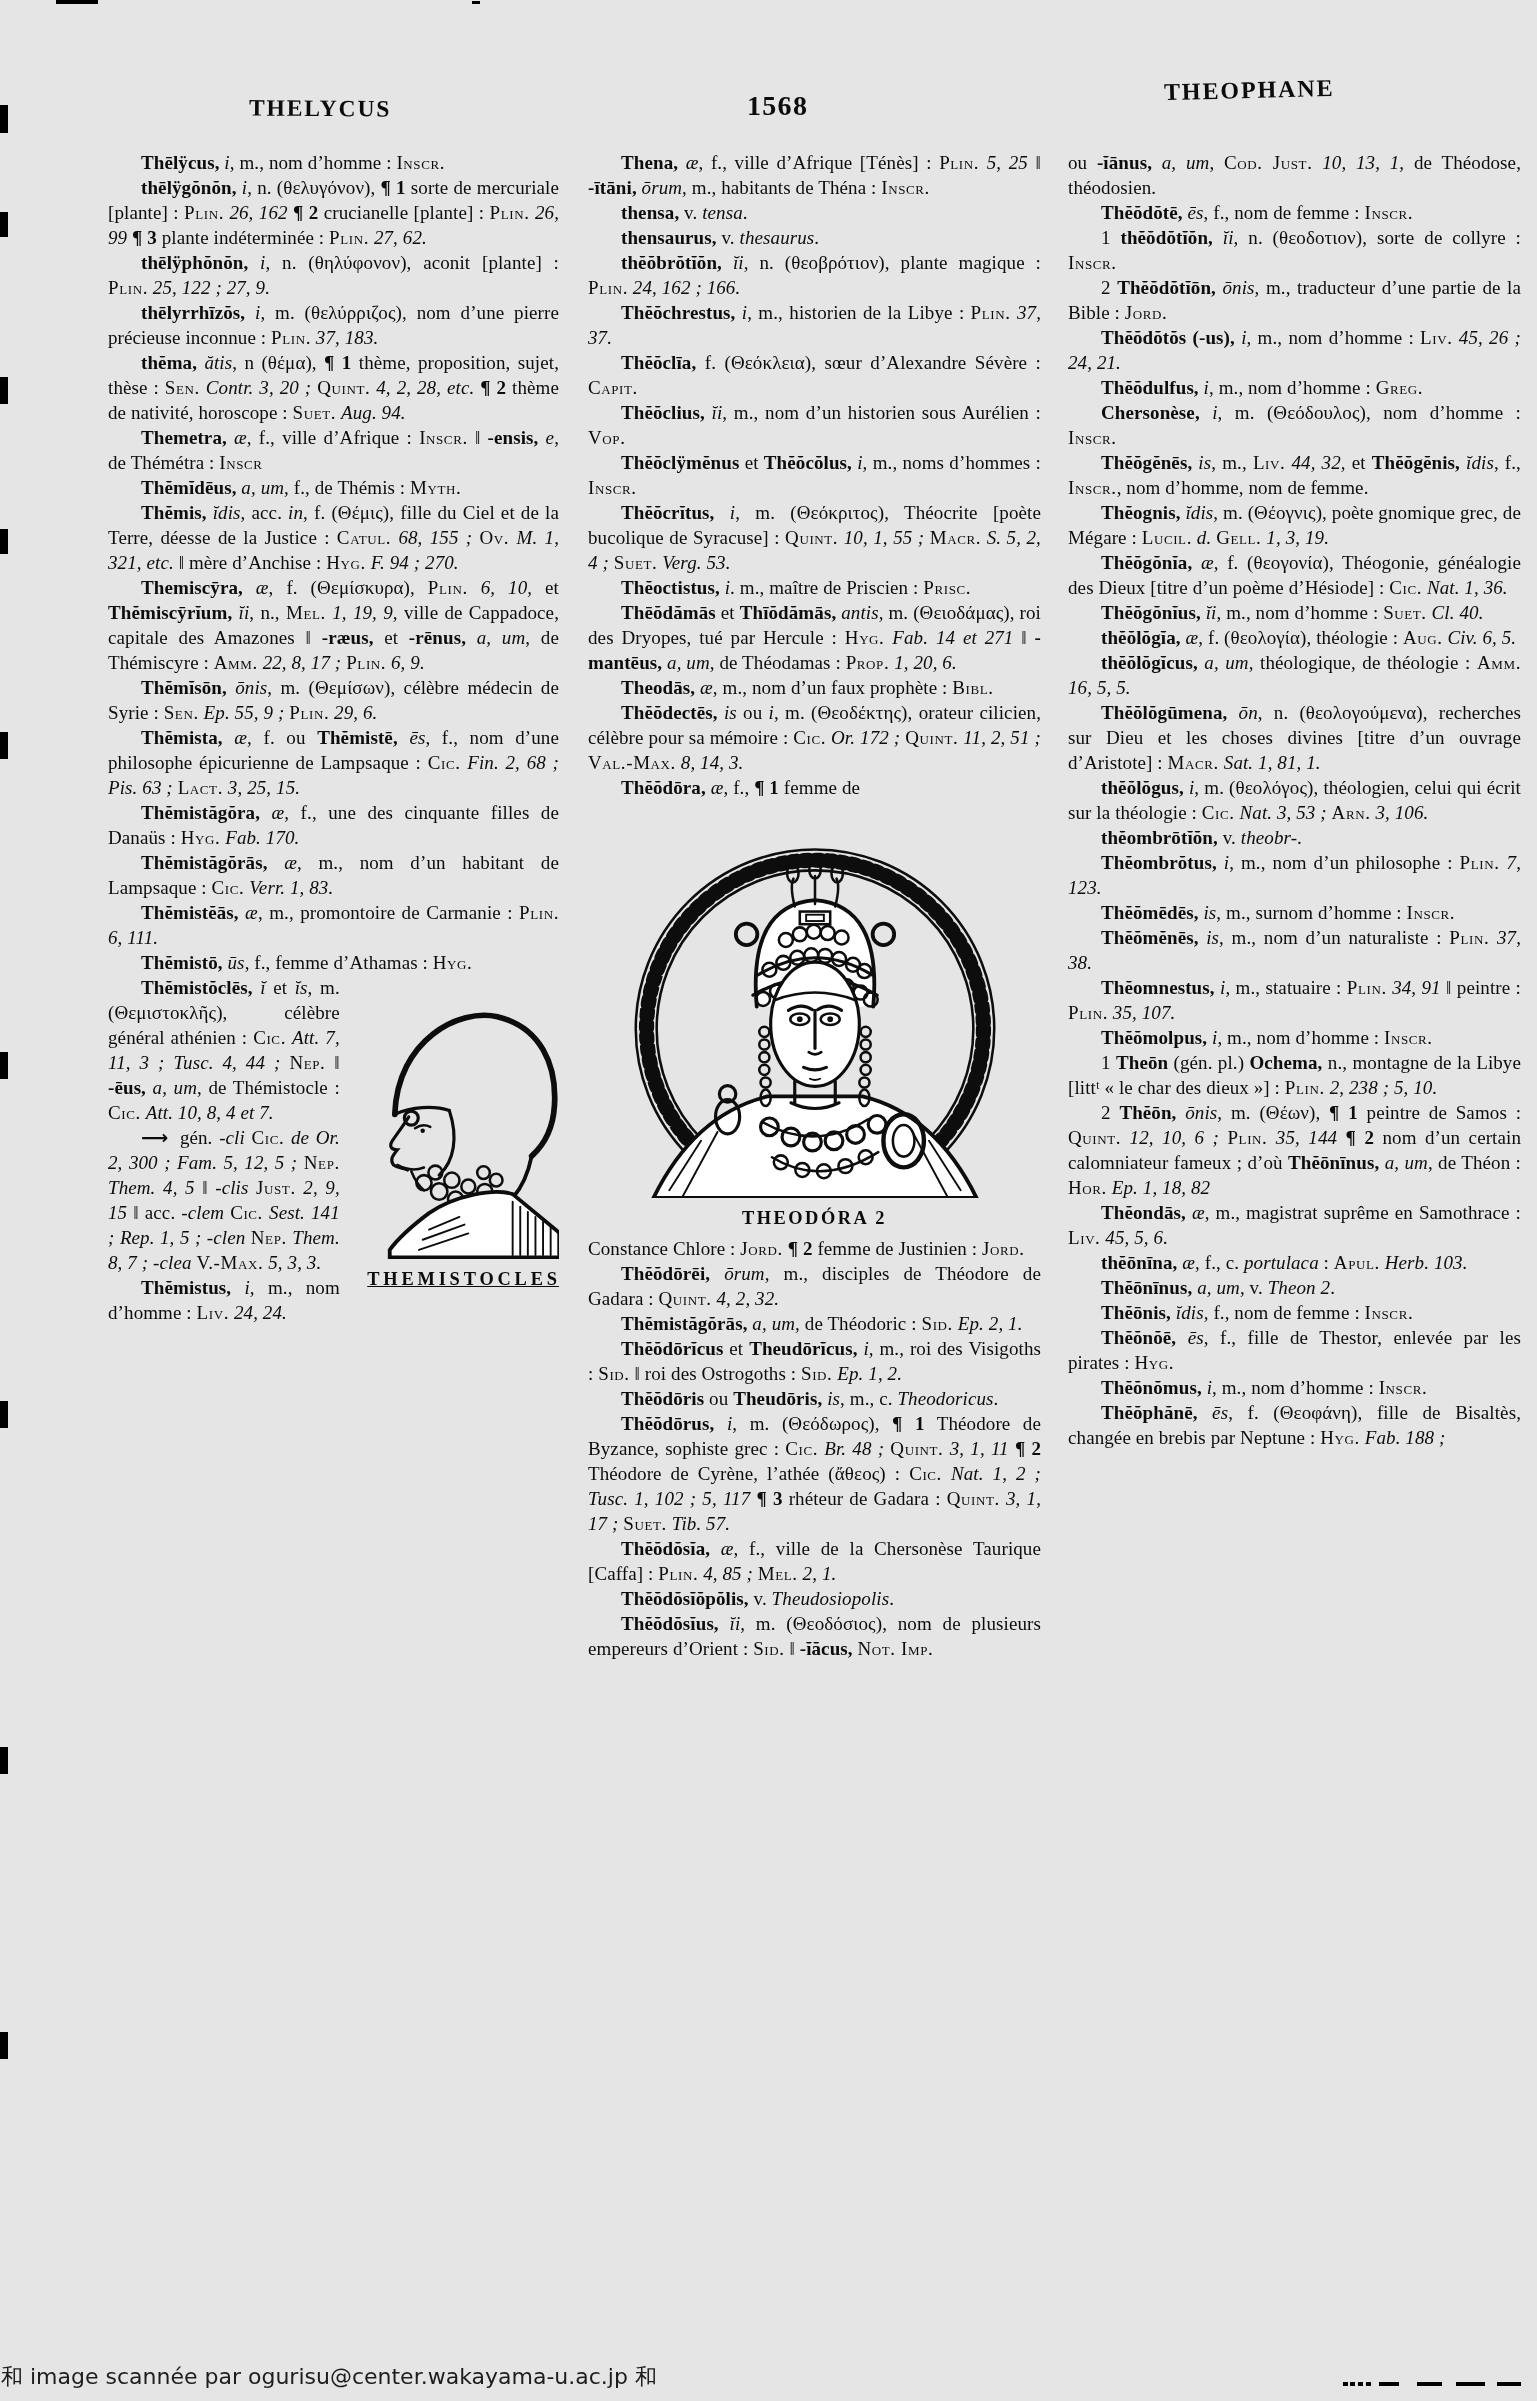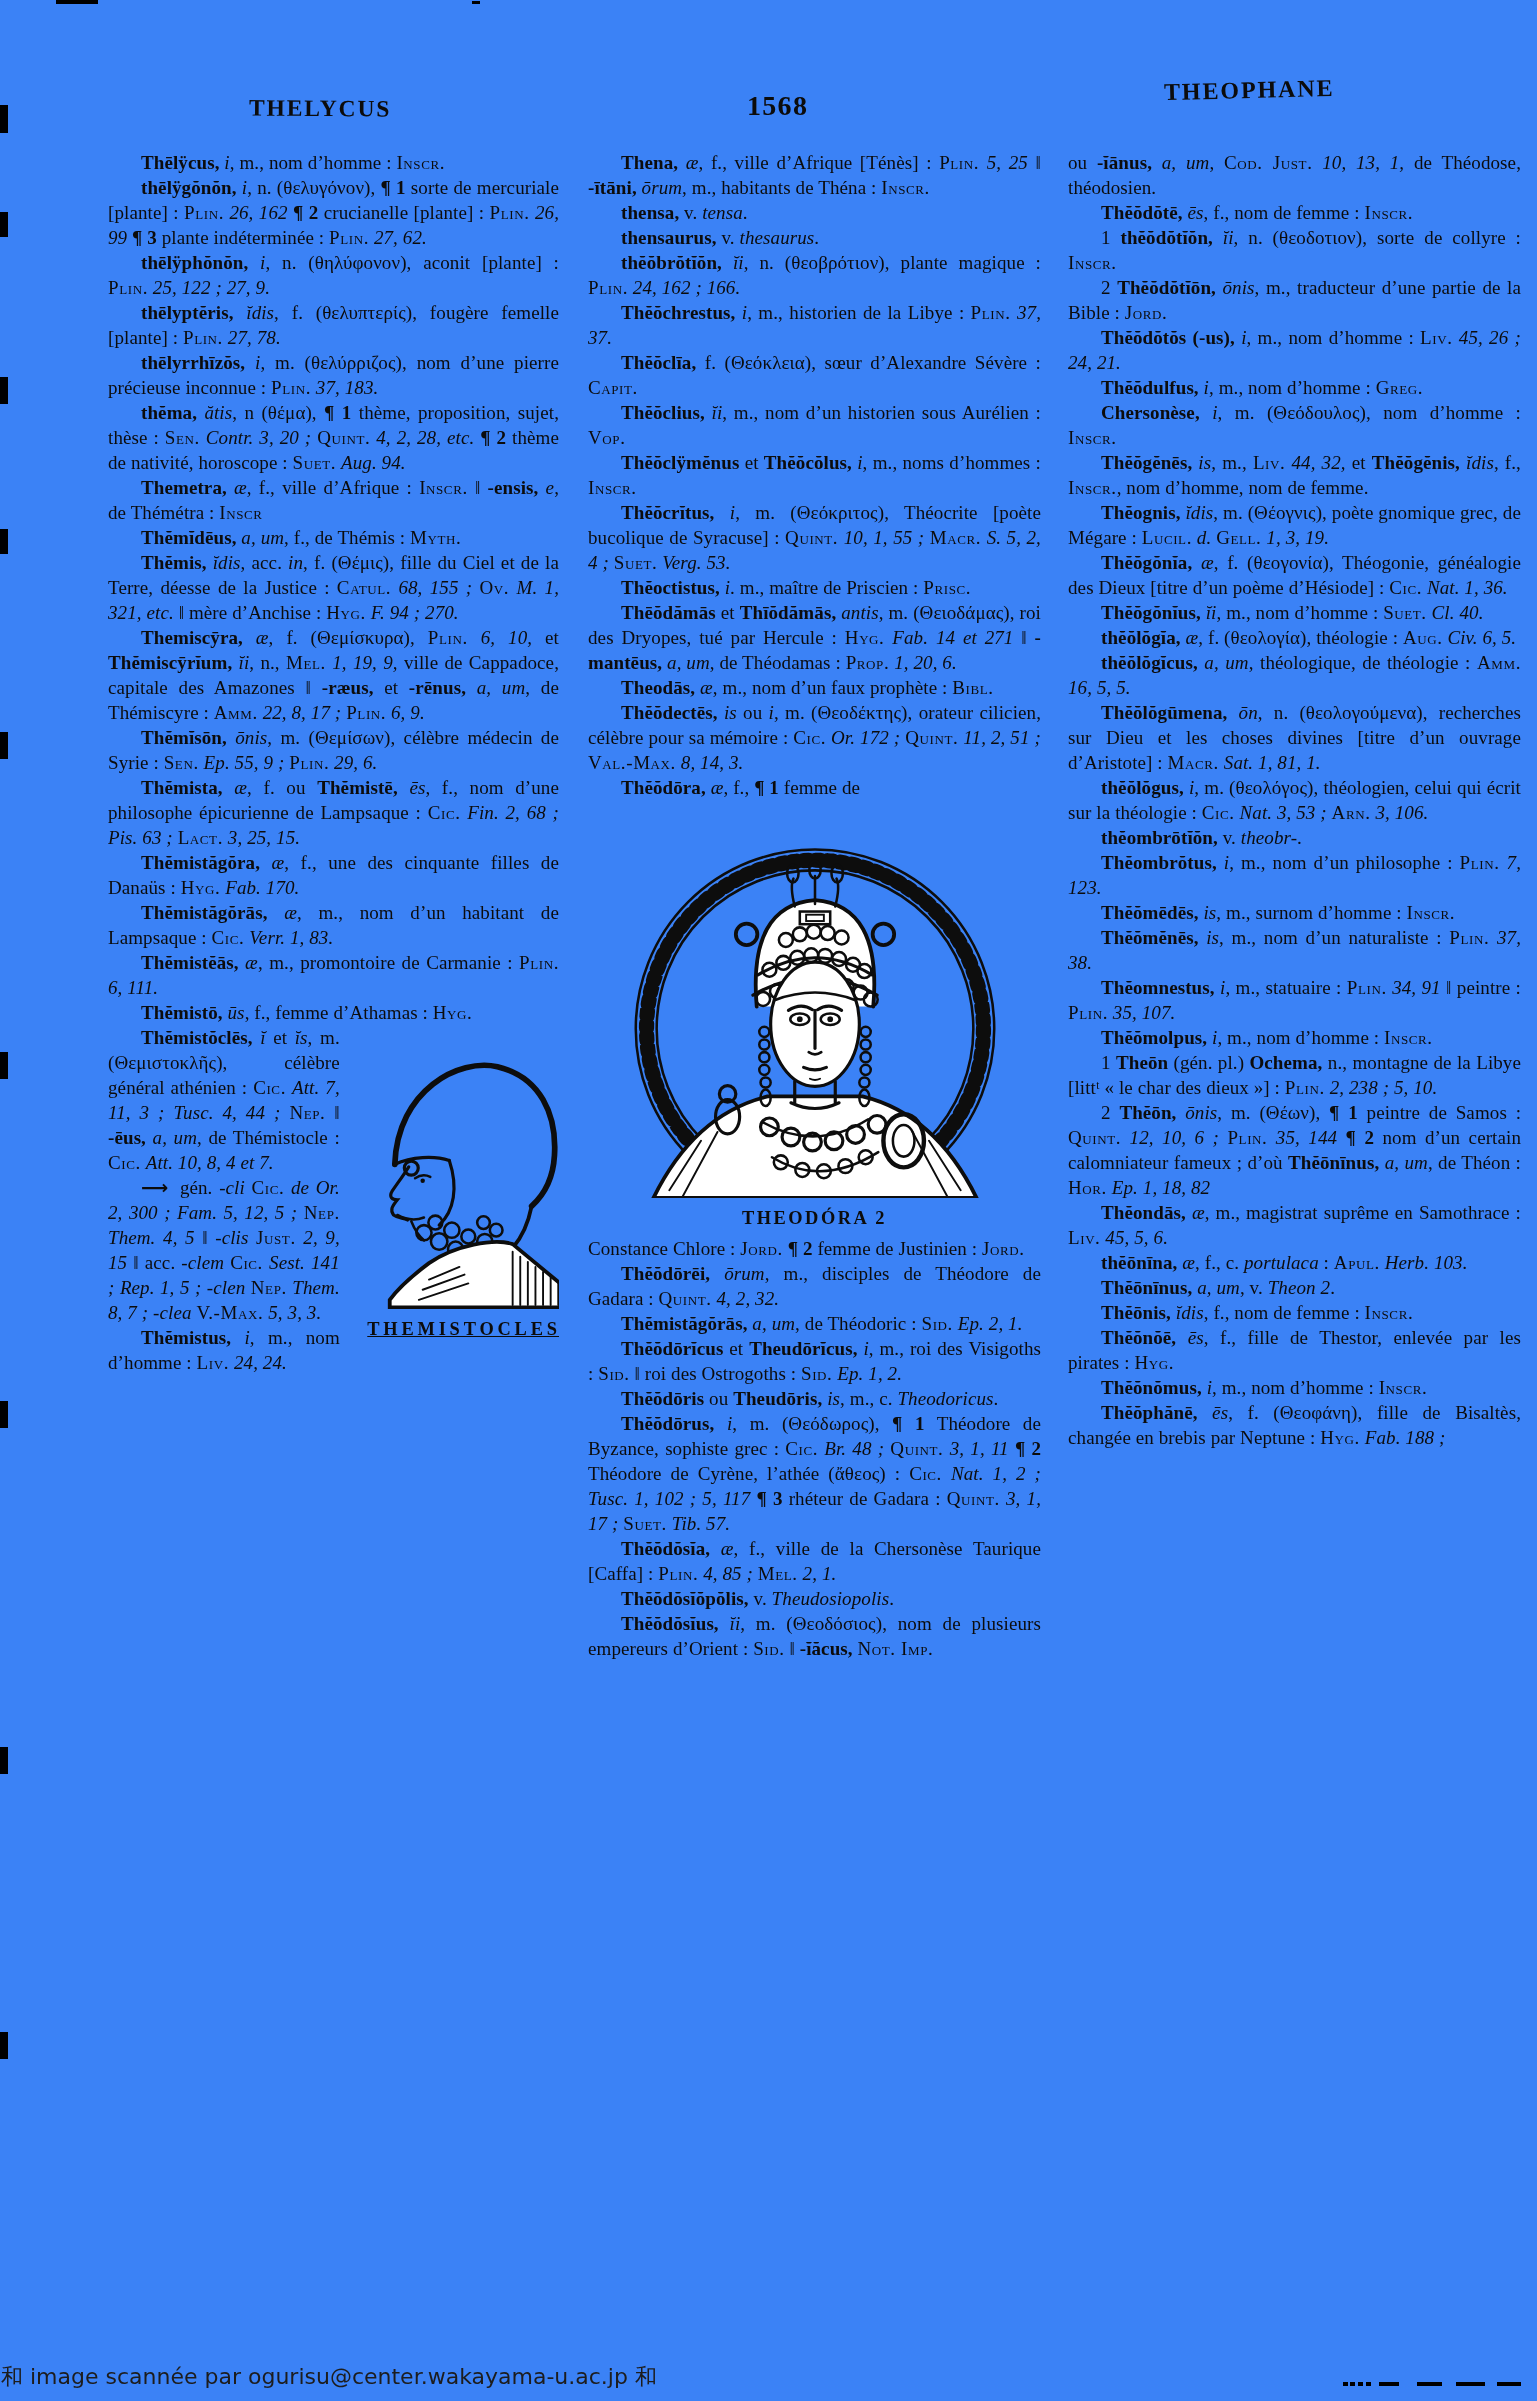--- a/index.html
+++ b/index.html
@@ -1,16 +1,16 @@
 <!DOCTYPE html>
 <html style="font-size:10px"><head>
 <meta charset="utf-8">
 <style>
   html,body{margin:0;padding:0;background:#ffffff;}
-  .sheet{position:relative;width:1537px;height:2401px;background:#3b82f6;overflow:hidden;
+  .sheet{position:relative;width:1537px;height:2401px;background:#e5e5e5;overflow:hidden;
          font-family:"Liberation Serif","DejaVu Serif","DejaVu Sans",serif;color:#0c0c0c;}
   .hdr{position:absolute;font-weight:bold;white-space:nowrap;}
   .hdr-left{left:249px;top:95px;font-size:23.5px;letter-spacing:1.9px;transform:rotate(.4deg);}
   .hdr-center{left:747px;top:90px;font-size:28px;letter-spacing:1.3px;}
   .hdr-right{left:1164px;top:77px;font-size:24px;letter-spacing:1.9px;transform:rotate(-1.4deg);}
   .col{position:absolute;top:150px;height:2206px;overflow:hidden;font-size:19px;line-height:25px;
        text-align:justify;letter-spacing:0.1px;}
   .col-0{left:108px;width:451px;}
   .col-1{left:588px;width:453px;}
   .col-2{left:1068px;width:453px;}
@@ -47,21 +47,20 @@
   <div class="tick" style="left:0;top:2032px;width:7.6px;height:27px;"></div>
 
   <span class="hdr hdr-left">THELYCUS</span>
   <span class="hdr hdr-center">1568</span>
   <span class="hdr hdr-right">THEOPHANE</span>
 
   <div class="col col-0">
       <p class="entry"><b>Thēlÿcus,</b> <i>i</i>, m., nom d’homme : <span class="sc">Inscr.</span></p>
       <p class="entry"><b>thēlÿgŏnŏn,</b> <i>i</i>, n. (θελυγόνον), <b>¶ 1</b> sorte de mercuriale [plante] : <span class="sc">Plin.</span> <i>26, 162</i> <b>¶ 2</b> crucianelle [plante] : <span class="sc">Plin.</span> <i>26, 99</i> <b>¶ 3</b> plante indéterminée : <span class="sc">Plin.</span> <i>27, 62.</i></p>
       <p class="entry"><b>thēlÿphŏnŏn,</b> <i>i</i>, n. (θηλύφονον), aconit [plante] : <span class="sc">Plin.</span> <i>25, 122 ; 27, 9.</i></p>
-      <p class="entry"><b>thēlyptĕris,</b> <i>ĭdis</i>, f. (θελυπτερίς), fougère femelle [plante] : <span class="sc">Plin.</span> <i>27, 78.</i></p>
       <p class="entry"><b>thēlyrrhīzŏs,</b> <i>i</i>, m. (θελύρριζος), nom d’une pierre précieuse inconnue : <span class="sc">Plin.</span> <i>37, 183.</i></p>
       <p class="entry"><b>thĕma,</b> <i>ătis</i>, n (θέμα), <b>¶ 1</b> thème, proposition, sujet, thèse : <span class="sc">Sen.</span> <i>Contr. 3, 20 ;</i> <span class="sc">Quint.</span> <i>4, 2, 28, etc.</i> <b>¶ 2</b> thème de nativité, horoscope : <span class="sc">Suet.</span> <i>Aug. 94.</i></p>
       <p class="entry"><b>Themetra,</b> <i>æ</i>, f., ville d’Afrique : <span class="sc">Inscr.</span> ‖ <b>-ensis,</b> <i>e</i>, de Thémétra : <span class="sc">Inscr</span></p>
       <p class="entry"><b>Thĕmĭdēus,</b> <i>a, um</i>, f., de Thémis : <span class="sc">Myth.</span></p>
       <p class="entry"><b>Thĕmis,</b> <i>ĭdis</i>, acc. <i>in</i>, f. (Θέμις), fille du Ciel et de la Terre, déesse de la Justice : <span class="sc">Catul.</span> <i>68, 155 ;</i> <span class="sc">Ov.</span> <i>M. 1, 321, etc.</i> ‖ mère d’Anchise : <span class="sc">Hyg.</span> <i>F. 94 ; 270.</i></p>
       <p class="entry"><b>Themiscȳra,</b> <i>æ</i>, f. (Θεμίσκυρα), <span class="sc">Plin.</span> <i>6, 10,</i> et <b>Thĕmiscȳrĭum,</b> <i>ĭi</i>, n., <span class="sc">Mel.</span> <i>1, 19, 9,</i> ville de Cappadoce, capitale des Amazones ‖ <b>-ræus,</b> et <b>-rēnus,</b> <i>a, um</i>, de Thémiscyre : <span class="sc">Amm.</span> <i>22, 8, 17 ;</i> <span class="sc">Plin.</span> <i>6, 9.</i></p>
       <p class="entry"><b>Thĕmĭsōn,</b> <i>ōnis</i>, m. (Θεμίσων), célèbre médecin de Syrie : <span class="sc">Sen.</span> <i>Ep. 55, 9 ;</i> <span class="sc">Plin.</span> <i>29, 6.</i></p>
       <p class="entry"><b>Thĕmista,</b> <i>æ</i>, f. ou <b>Thĕmistē,</b> <i>ēs</i>, f., nom d’une philosophe épicurienne de Lampsaque : <span class="sc">Cic.</span> <i>Fin. 2, 68 ; Pis. 63 ;</i> <span class="sc">Lact.</span> <i>3, 25, 15.</i></p>
       <p class="entry"><b>Thĕmistăgŏra,</b> <i>æ</i>, f., une des cinquante filles de Danaüs : <span class="sc">Hyg.</span> <i>Fab. 170.</i></p>
       <p class="entry"><b>Thĕmistăgŏrās,</b> <i>æ</i>, m., nom d’un habitant de Lampsaque : <span class="sc">Cic.</span> <i>Verr. 1, 83.</i></p>

